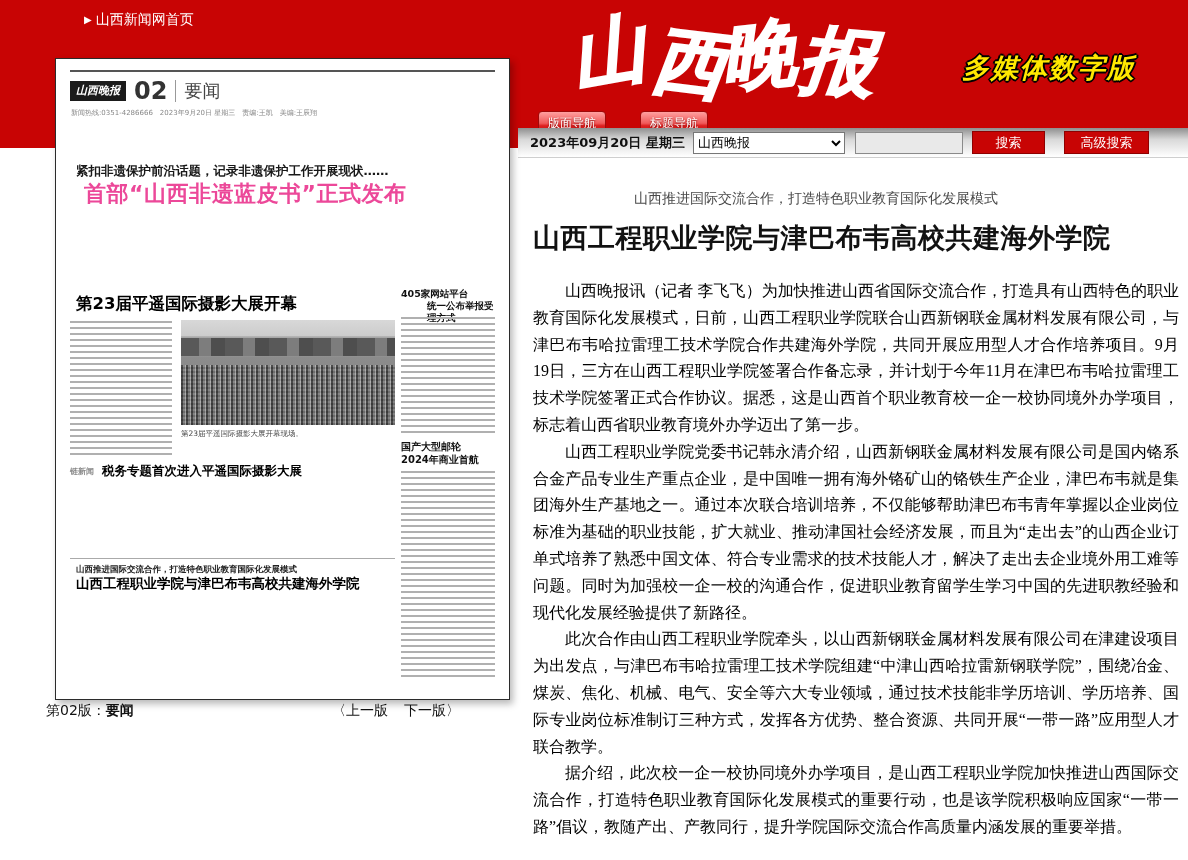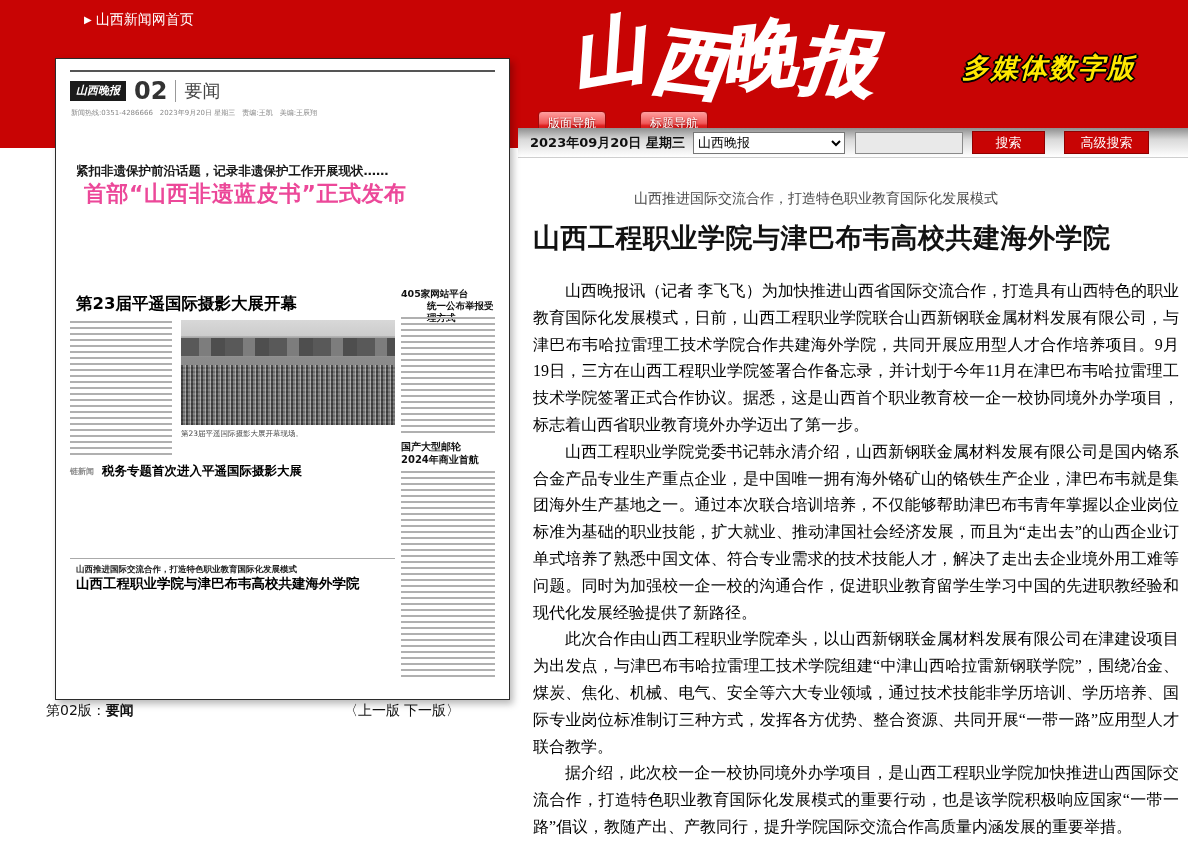--- a/index.html
+++ b/index.html
@@ -88,21 +88,21 @@
 
   .hr2{left:14px;top:499px;width:325px;height:1px;background:#aaa;}
   .a4k{left:20px;top:505px;font-size:8.5px;font-weight:bold;color:#222;white-space:nowrap;}
   .a4t{left:20px;top:516px;font-size:13.5px;font-weight:bold;color:#000;white-space:nowrap;}
   .a4cols{left:14px;top:540px;width:325px;height:86px;}
 
   
   .pagebar{position:absolute;left:0;top:702px;width:520px;height:22px;font-size:14px;color:#111;}
   .pagebar .plabel{position:absolute;left:46px;}
   .pagebar .plabel b{font-weight:bold;}
-  .pagebar .prev{position:absolute;left:344px;cursor:pointer;}
+  .pagebar .prev{position:absolute;left:332px;cursor:pointer;}
   .pagebar .next{position:absolute;left:404px;cursor:pointer;}
 
   
   .article{position:absolute;left:520px;top:190px;width:666px;}
   .art-kicker{width:592px;text-align:center;font-size:14px;color:#4a4a4a;
               font-family:"DejaVu Sans","Liberation Sans",sans-serif;}
   .art-title{margin-top:12px;padding-left:13px;font-size:27px;font-weight:bold;color:#111;
              font-family:"Liberation Serif","DejaVu Serif",serif;letter-spacing:0.5px;}
   .art-body{margin-top:22px;padding-left:13px;width:646px;
             font-family:"Liberation Serif","DejaVu Serif",serif;

